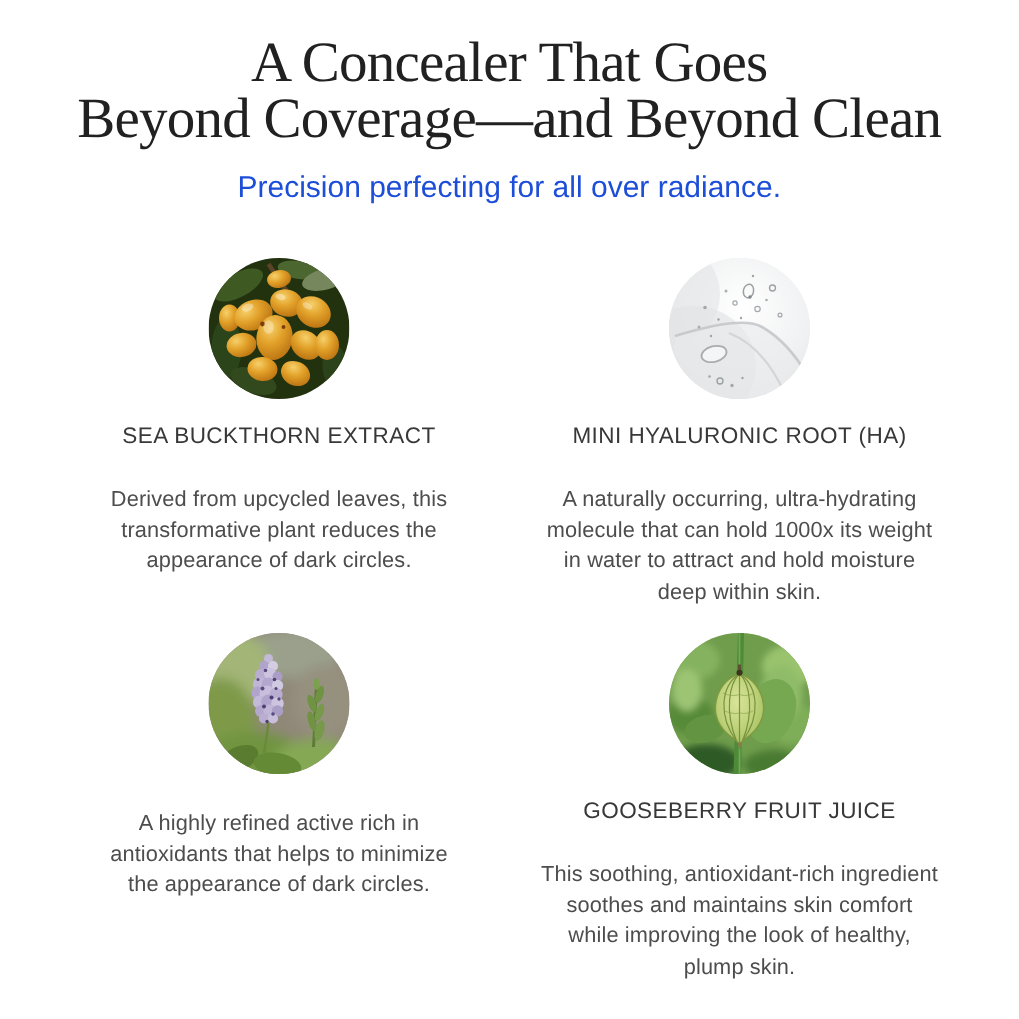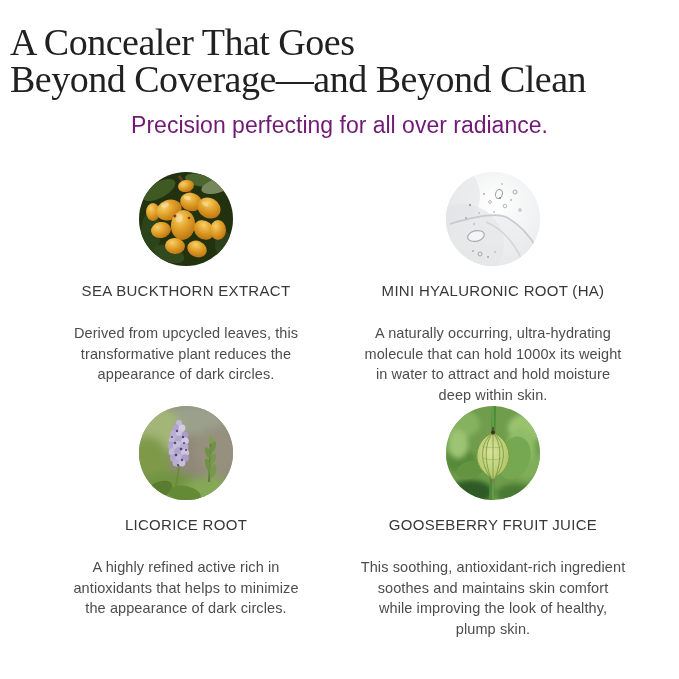--- a/index.html
+++ b/index.html
@@ -1,42 +1,43 @@
 <!DOCTYPE html>
 <html><head>
 <meta charset="utf-8">
 <style>
   html,body { margin:0; padding:0; background:#ffffff; }
   body { width:679px; height:679px; font-family:"Liberation Sans", sans-serif; }
   .canvas { position:relative; width:679px; height:679px; overflow:hidden; background:#ffffff; }
 
   .title {
     margin:24px 10px 0;
+    text-align:center;
     font-family:"Liberation Serif", serif;
     font-weight:400;
     font-size:38px;
     line-height:37px;
     letter-spacing:-0.5px;
     color:#212121;
     white-space:pre-line;
   }
   .subtitle {
     margin-top:16px;
     text-align:center;
-    font-size:23px;
+    font-size:20px;
     line-height:22px;
-    color:#701a75;
+    color:#1d4ed8;
   }
 
   .grid {
     margin-top:36px;
     display:grid;
     grid-template-columns:307px 307px;
     justify-content:center;
-    row-gap:1px;
+    row-gap:17px;
   }
   .card { display:flex; flex-direction:column; align-items:center; text-align:center; }
   .photo { width:94px; height:94px; border-radius:50%; overflow:hidden; flex:none; background:#eee; }
   .photo svg { display:block; width:94px; height:94px; }
   .name {
     margin-top:16px;
     font-size:15px;
     line-height:18px;
     letter-spacing:0.3px;
     color:#383838;
@@ -204,21 +205,20 @@
             <path d="M70,76 C71,62 71,48 72,36" stroke="#5d7c35" stroke-width="2" fill="none"></path>
             <ellipse cx="72" cy="34" rx="2" ry="4" fill="#7ba04e"></ellipse>
             <ellipse cx="74" cy="41" rx="2.5" ry="6" fill="#6f9243" transform="rotate(18 74 41)"></ellipse>
             <ellipse cx="69" cy="47" rx="2.5" ry="6" fill="#6f9243" transform="rotate(-20 69 47)"></ellipse>
             <ellipse cx="74" cy="53" rx="2.5" ry="6" fill="#76994a" transform="rotate(20 74 53)"></ellipse>
             <ellipse cx="69" cy="59" rx="2.5" ry="7" fill="#6f9243" transform="rotate(-16 69 59)"></ellipse>
             <ellipse cx="74" cy="65" rx="3" ry="7" fill="#76994a" transform="rotate(16 74 65)"></ellipse>
           </g>
         </svg>
       </div>
-      <div class="name">LICORICE ROOT</div>
       <div class="desc">A highly refined active rich in
 antioxidants that helps to minimize
 the appearance of dark circles.</div>
     </div>
 
     <div class="card">
       <div class="photo">
         <svg viewBox="0 0 94 94" xmlns="http://www.w3.org/2000/svg">
           <defs>
             <radialGradient id="husk" cx="45%" cy="40%" r="75%">

